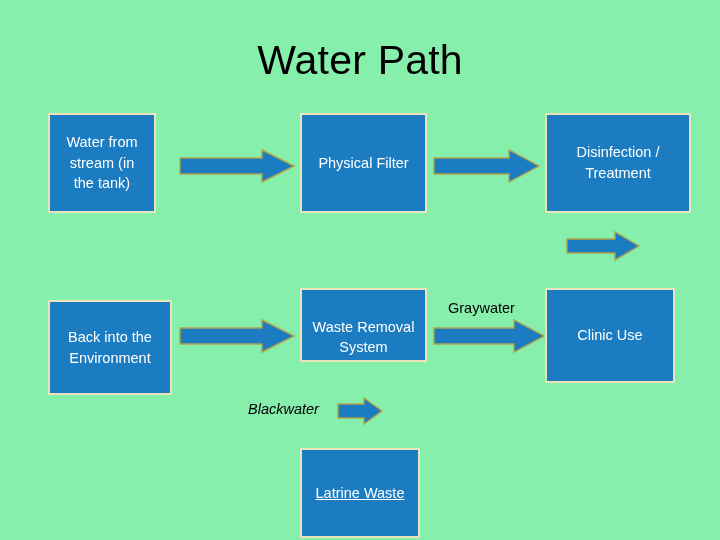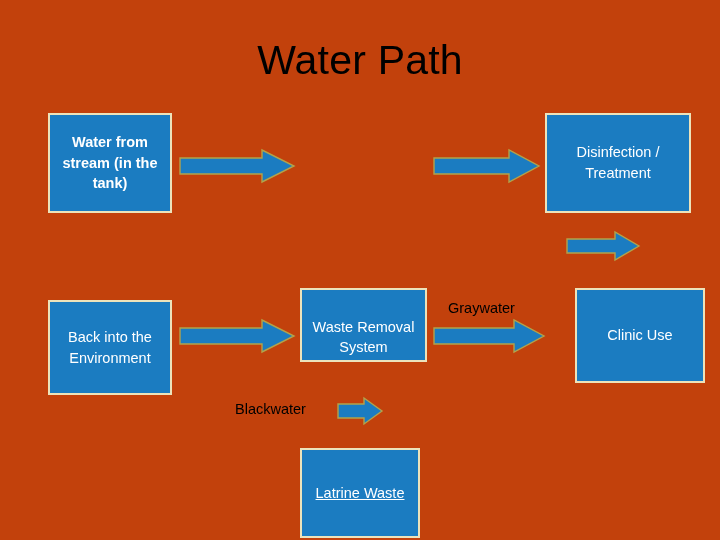--- a/index.html
+++ b/index.html
@@ -10,21 +10,21 @@
     width: 720px;
     height: 540px;
     background: #ffffff;
     font-family: "Liberation Sans", sans-serif;
     overflow: hidden;
   }
   #slide {
     position: relative;
     width: 720px;
     height: 540px;
-    background: #c2410c;
+    background: #86efac;
   }
 
   
   .slide-title {
     position: absolute;
     left: 0;
     top: 38px;
     width: 720px;
     text-align: center;
     font-size: 41px;
@@ -76,30 +76,33 @@
     white-space: nowrap;
   }
 </style>
 </head>
 <body>
 
 <div id="slide">
 
   <div class="slide-title">Water Path</div>
 
-  <div class="box" style="left:48px; top:113px; width:124px; height:100px;font-weight:bold;">
+  <div class="box" style="left:48px; top:113px; width:108px; height:100px;">
     <span>Water from stream (in the tank)</span>
   </div>
 
   <div class="arrow" style="left:180px; top:150px; width:114px; height:32px;">
     <svg viewBox="0 0 114 32" preserveAspectRatio="none">
       <polygon points="0,8 82,8 82,0 114,16 82,32 82,24 0,24" fill="#1b7cc1" stroke="#b3a24a" stroke-width="1.4"></polygon>
     </svg>
   </div>
 
+  <div class="box" style="left:300px; top:113px; width:127px; height:100px;">
+    <span>Physical Filter</span>
+  </div>
 
   <div class="arrow" style="left:434px; top:150px; width:105px; height:32px;">
     <svg viewBox="0 0 105 32" preserveAspectRatio="none">
       <polygon points="0,8 75,8 75,0 105,16 75,32 75,24 0,24" fill="#1b7cc1" stroke="#b3a24a" stroke-width="1.4"></polygon>
     </svg>
   </div>
 
   <div class="box" style="left:545px; top:113px; width:146px; height:100px;">
     <span>Disinfection / Treatment</span>
   </div>
@@ -125,25 +128,25 @@
   </div>
 
   <div class="label" style="left:448px; top:300px;">Graywater</div>
 
   <div class="arrow" style="left:434px; top:320px; width:110px; height:32px;">
     <svg viewBox="0 0 110 32" preserveAspectRatio="none">
       <polygon points="0,8 80,8 80,0 110,16 80,32 80,24 0,24" fill="#1b7cc1" stroke="#b3a24a" stroke-width="1.4"></polygon>
     </svg>
   </div>
 
-  <div class="box" style="left:575px; top:288px; width:130px; height:95px;">
+  <div class="box" style="left:545px; top:288px; width:130px; height:95px;">
     <span>Clinic Use</span>
   </div>
 
-  <div class="label" style="left:235px; top:401px;">Blackwater</div>
+  <div class="label" style="left:248px; top:401px;font-style:italic;">Blackwater</div>
 
   <div class="arrow" style="left:338px; top:398px; width:44px; height:26px;">
     <svg viewBox="0 0 44 26" preserveAspectRatio="none">
       <polygon points="0,6 26,6 26,0 44,13 26,26 26,20 0,20" fill="#1b7cc1" stroke="#b3a24a" stroke-width="1.4"></polygon>
     </svg>
   </div>
 
   <div class="box" style="left:300px; top:448px; width:120px; height:90px;text-decoration:underline;">
     <span>Latrine Waste</span>
   </div>

